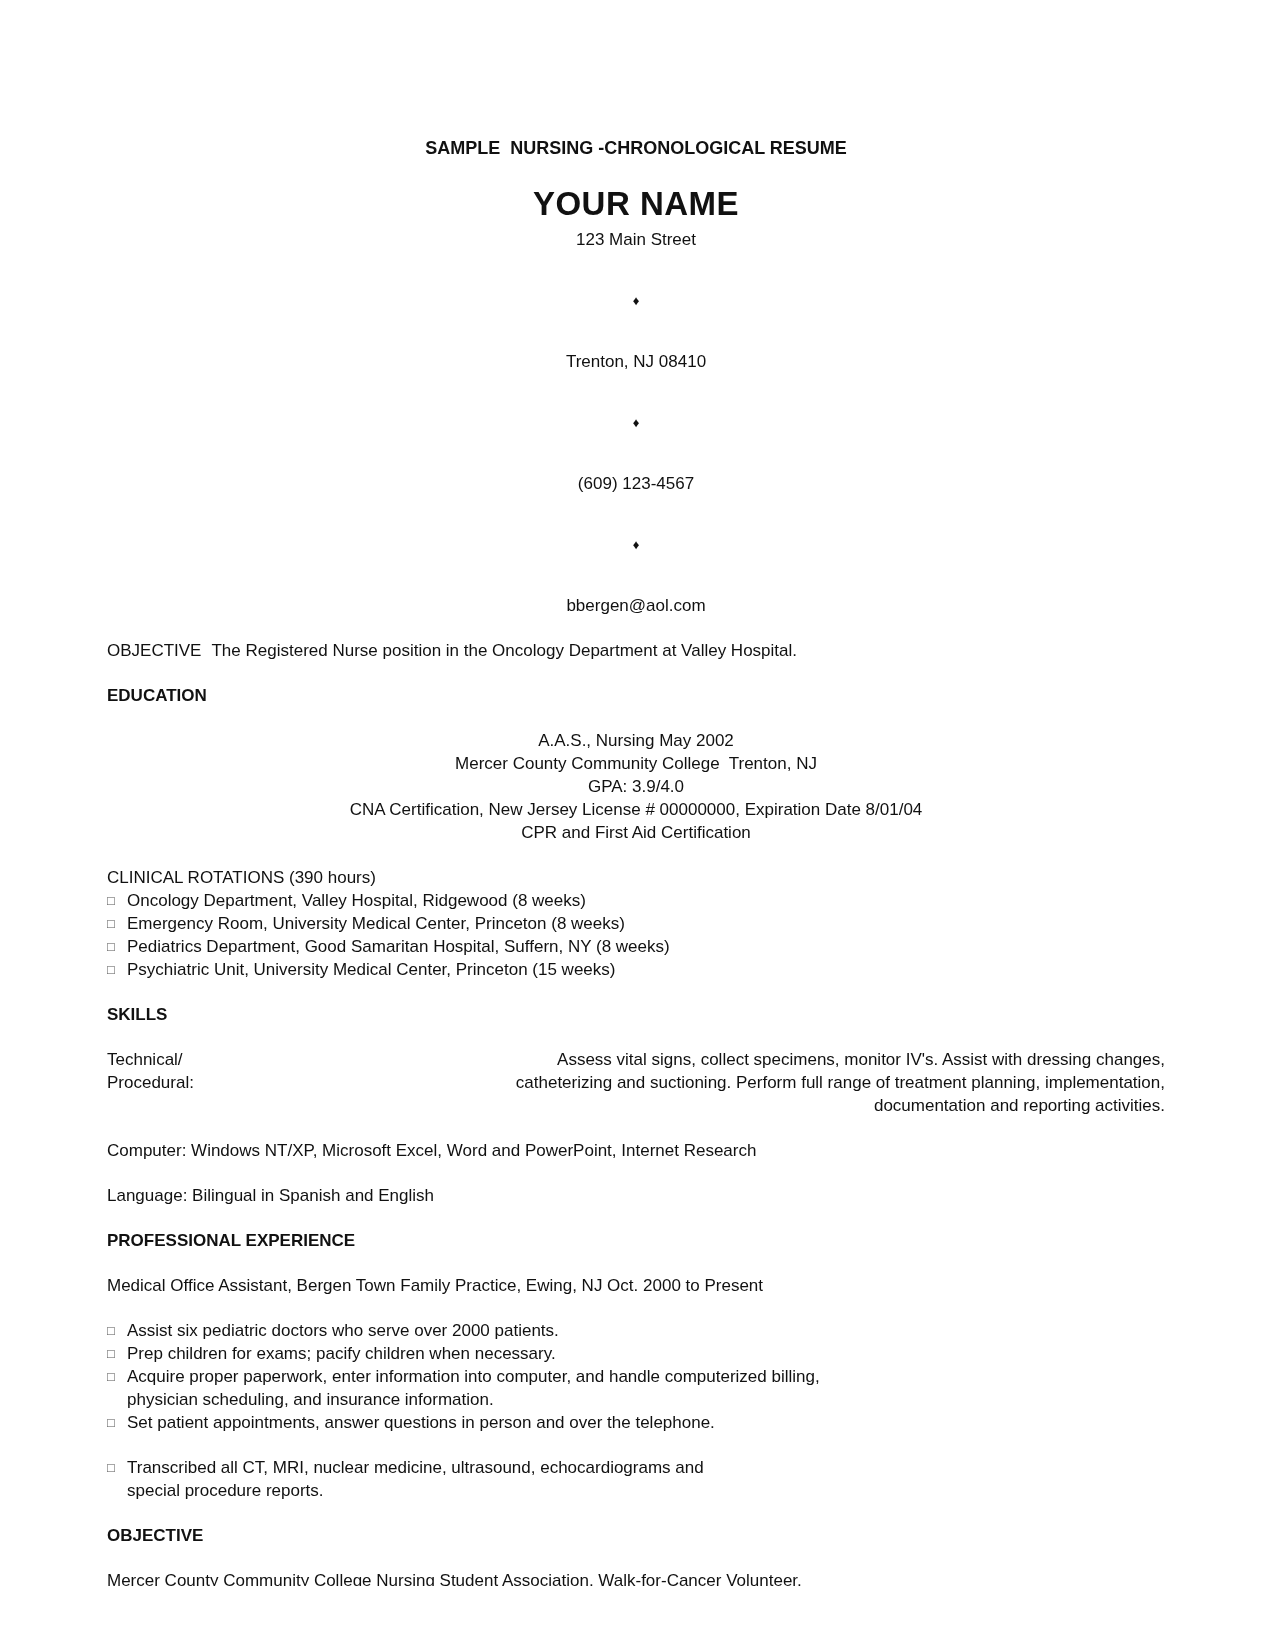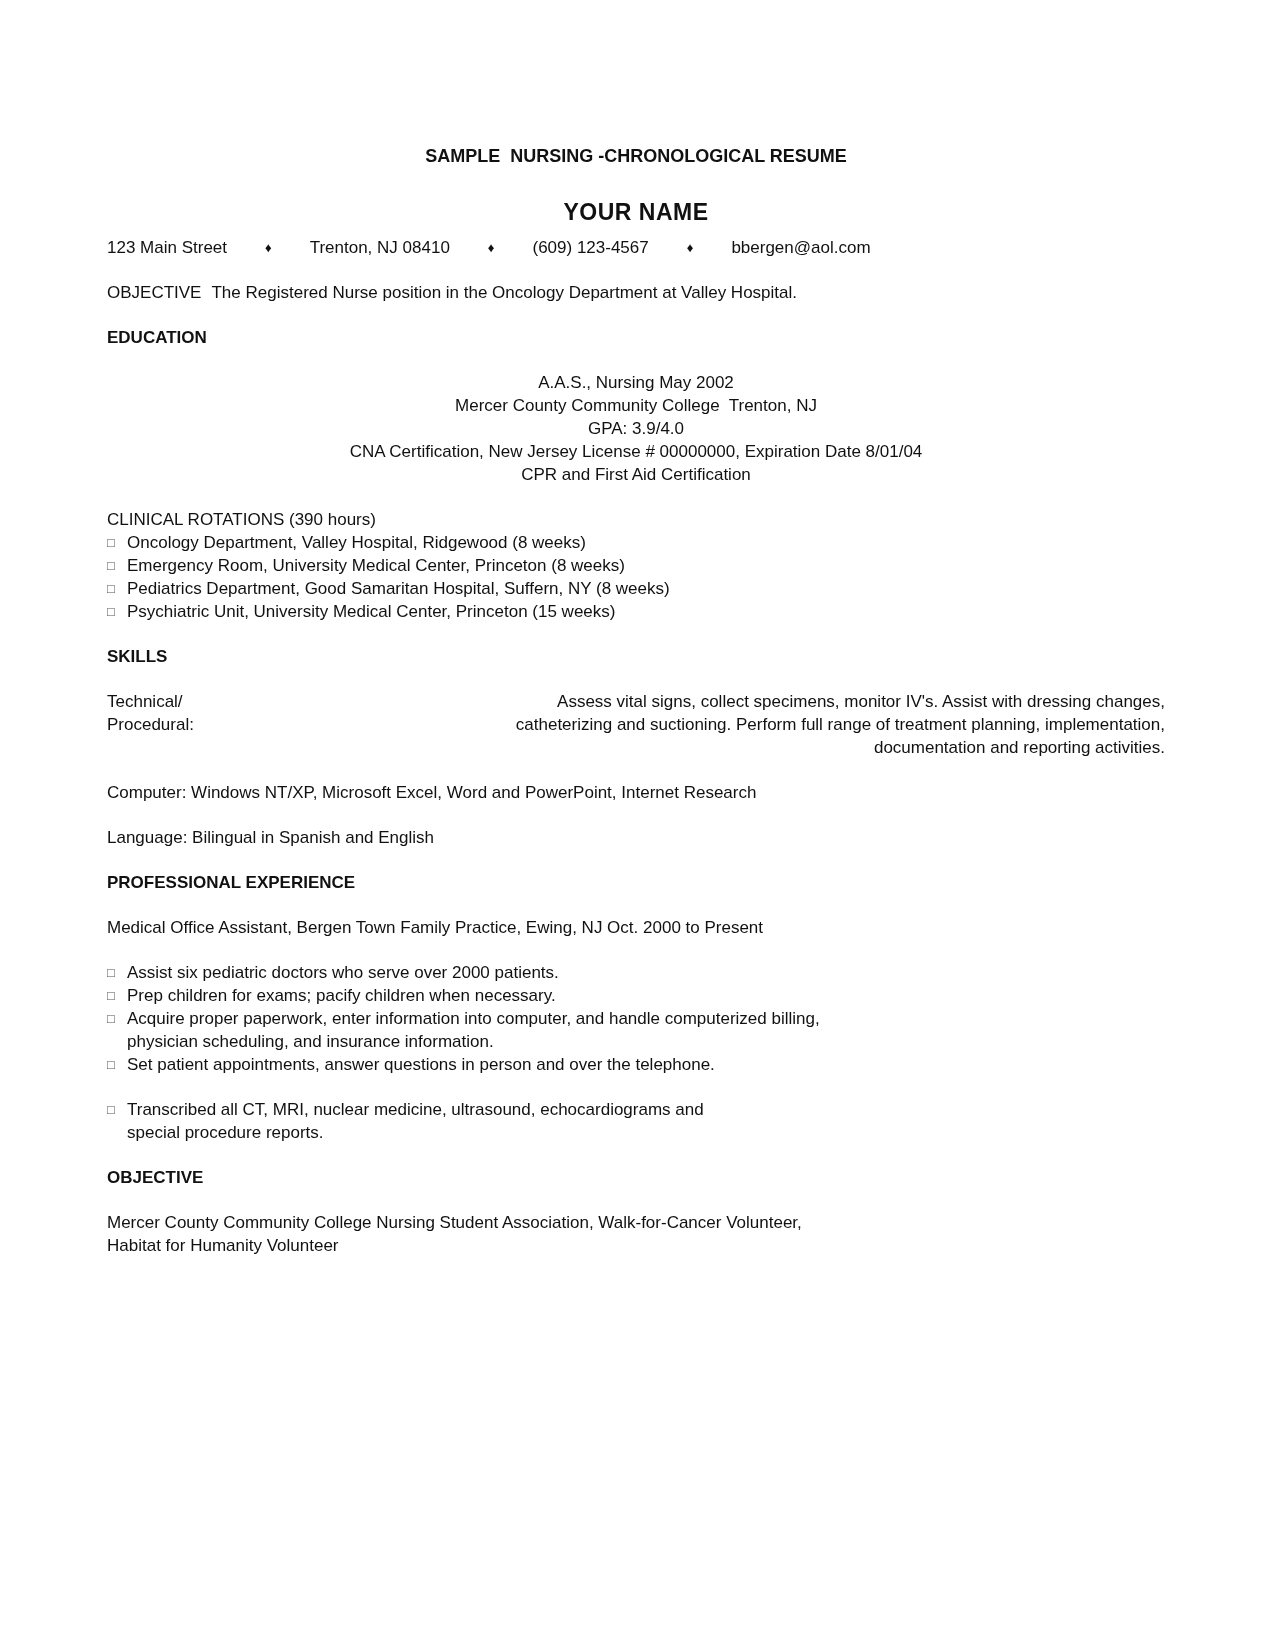--- a/index.html
+++ b/index.html
@@ -1,49 +1,50 @@
 <!DOCTYPE html>
 <html><head>
 <meta charset="utf-8">
 <style>
   html, body { margin: 0; padding: 0; background: #ffffff; }
   .page {
     position: relative;
     width: 1275px;
     height: 1586px;
-    margin: 8px auto;
+    margin: 0 auto;
     background: #ffffff;
     box-sizing: border-box;
     padding: 137px 110px 0 107px;
     font-family: "Liberation Sans", sans-serif;
     font-size: 17px;
     line-height: 23px;
     color: #111111;
   }
   [data-bind] { white-space: pre-wrap; }
   .b { font-weight: normal; }
   .doc-title {
     text-align: center;
     font-weight: bold;
     font-size: 18px;
     margin: 0;
   }
   .name {
     text-align: center;
     font-weight: bold;
-    font-size: 23px;
+    font-size: 33px;
     line-height: 32px;
     margin: 28px 0 0 0;
     letter-spacing: 0.5px;
   }
   .contact-line {
     display: flex;
     align-items: center;
     gap: 38px;
     margin-top: 8px;
+    flex-direction: column;
   }
   .diamond {
     font-size: 13px;
     line-height: 23px;
   }
   .para { margin: 22px 0 0 0; }
   .line { margin: 0; text-align: center; }
   .heading { font-weight: bold; margin: 22px 0 0 0; }
   .objective-text { margin-left: 10px; }
   .bullet-row {

